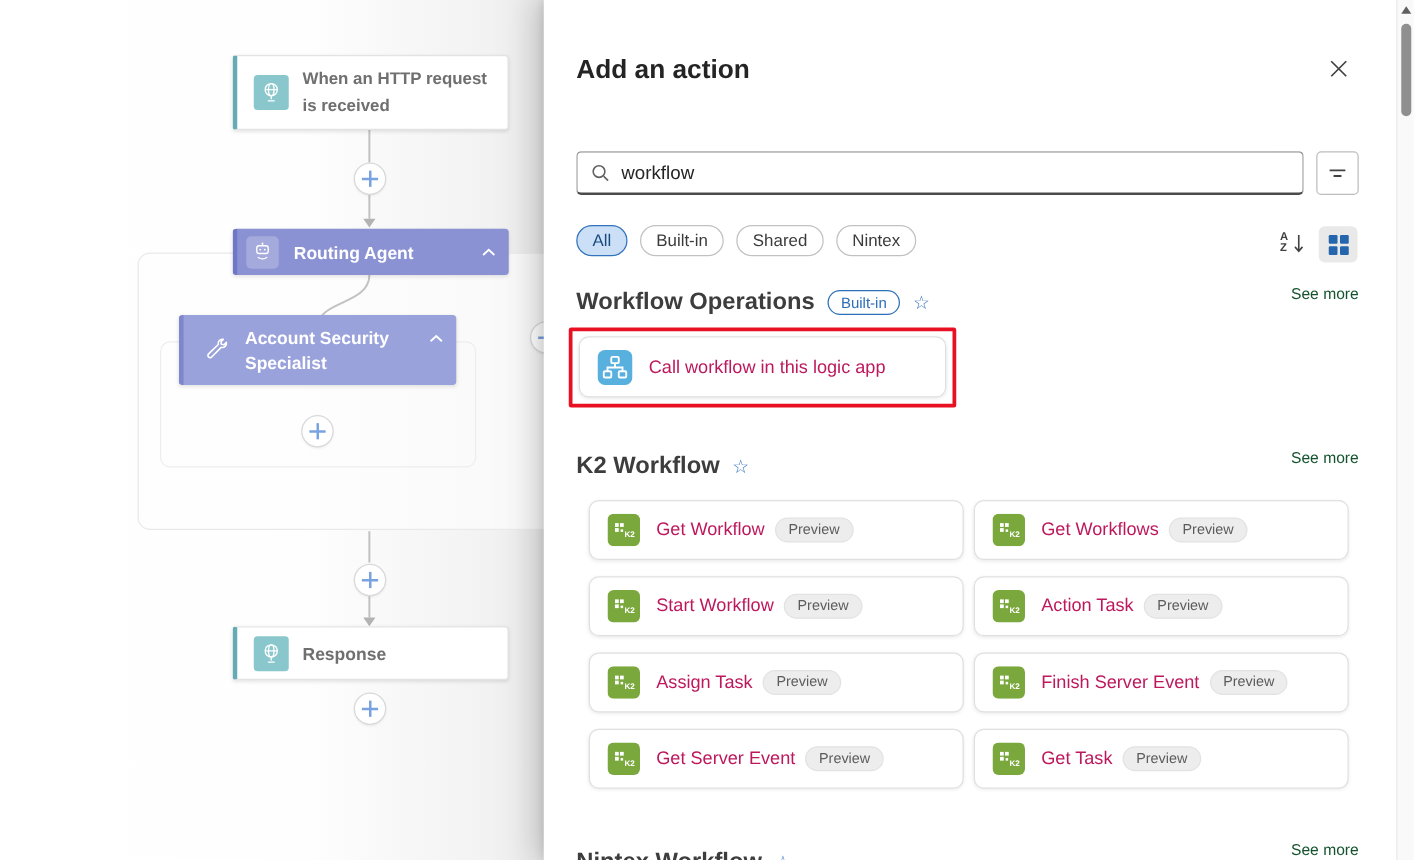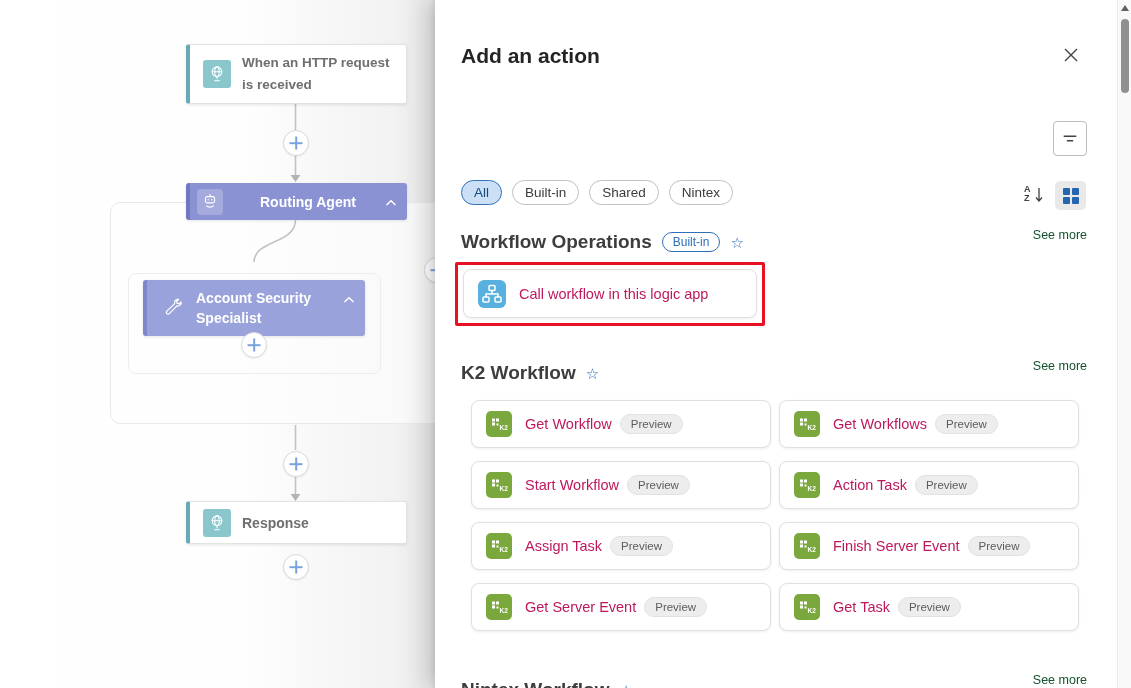--- a/index.html
+++ b/index.html
@@ -11,26 +11,26 @@
     background:linear-gradient(to right,#ffffff 0%,#fefefe 55%,#f2f2f2 88%,#e4e4e4 100%); }
   .connectors { position:absolute; left:0; top:0; z-index:1; }
   .outer-scope { position:absolute; left:110px; top:202px; width:480px; height:222px;
     border:1px solid #e9e9e9; border-radius:10px; background:rgba(253,253,253,.65); }
   .inner-scope { position:absolute; left:128px; top:273px; width:253px; height:101px;
     border:1px solid #ededed; border-radius:8px; z-index:1; }
 
   .node { position:absolute; display:flex; align-items:center; z-index:2; border-radius:3px;
     box-shadow:0 1px 3px rgba(0,0,0,.10); cursor:pointer; }
   .node.light { background:#fff; border:1px solid #e3e3e3; border-left:4px solid #64abb5;font-weight:bold; }
-  .node.purple1 { background:#8b92d3; border-left:4px solid #7078c6;gap:25px; }
+  .node.purple1 { background:#8b92d3; border-left:4px solid #7078c6; }
   .node.purple2 { background:#9aa2db; border-left:4px solid #7e87cc; }
 
   .node-trigger { left:186px; top:44px; width:221px; height:60px; }
   .node-agent { left:186px; top:183px; width:221px; height:37px; }
-  .node-spec { left:143px; top:280px; width:222px; height:56px; }
+  .node-spec { left:143px; top:252px; width:222px; height:56px; }
   .node-response { left:186px; top:501px; width:221px; height:43px; }
 
   .teal-ico { width:28px; height:28px; border-radius:3px; background:#89c7cc; flex:0 0 auto;
     margin-left:13px; display:flex; align-items:center; justify-content:center; }
   .bot-ico { width:26px; height:26px; border-radius:4px; background:rgba(255,255,255,.22);
     flex:0 0 auto; margin-left:7px; display:flex; align-items:center; justify-content:center; }
   .wrench-wrap { width:22px; height:22px; margin-left:15px; flex:0 0 auto; }
 
   .gray-label { color:#6f6f6f; font-size:13.5px; line-height:22px; margin-left:11px; width:156px; }
   .white-label { color:#fff; font-size:14px; font-weight:600; line-height:20px; margin-left:12px; flex:1; }
@@ -194,20 +194,27 @@
 
   <div class="panel">
 
     <div class="panel-title">Add an action</div>
     <button class="close-btn">
       <svg width="20" height="20" viewBox="0 0 20 20" stroke="#424242" stroke-width="1.4">
           <path d="M4 4l12 12M16 4L4 16"></path>
         </svg>
     </button>
 
+    <div class="search-box">
+      <svg width="17" height="17" viewBox="0 0 20 20" fill="none" stroke="#616161" stroke-width="1.5">
+        <circle cx="8.5" cy="8.5" r="5.5"></circle>
+          <path d="M12.8 12.8 17 17"></path>
+      </svg>
+      <input type="text" value="workflow" style="">
+    </div>
     <button class="filter-btn">
       <svg width="18" height="18" viewBox="0 0 20 20" fill="none" stroke="#424242" stroke-width="1.6">
         <path d="M3 7h14 M6.5 12h7"></path>
       </svg>
     </button>
 
     <div class="chips">
       <div class="chip selected">All</div>
       <div class="chip">Built-in</div>
       <div class="chip">Shared</div>

